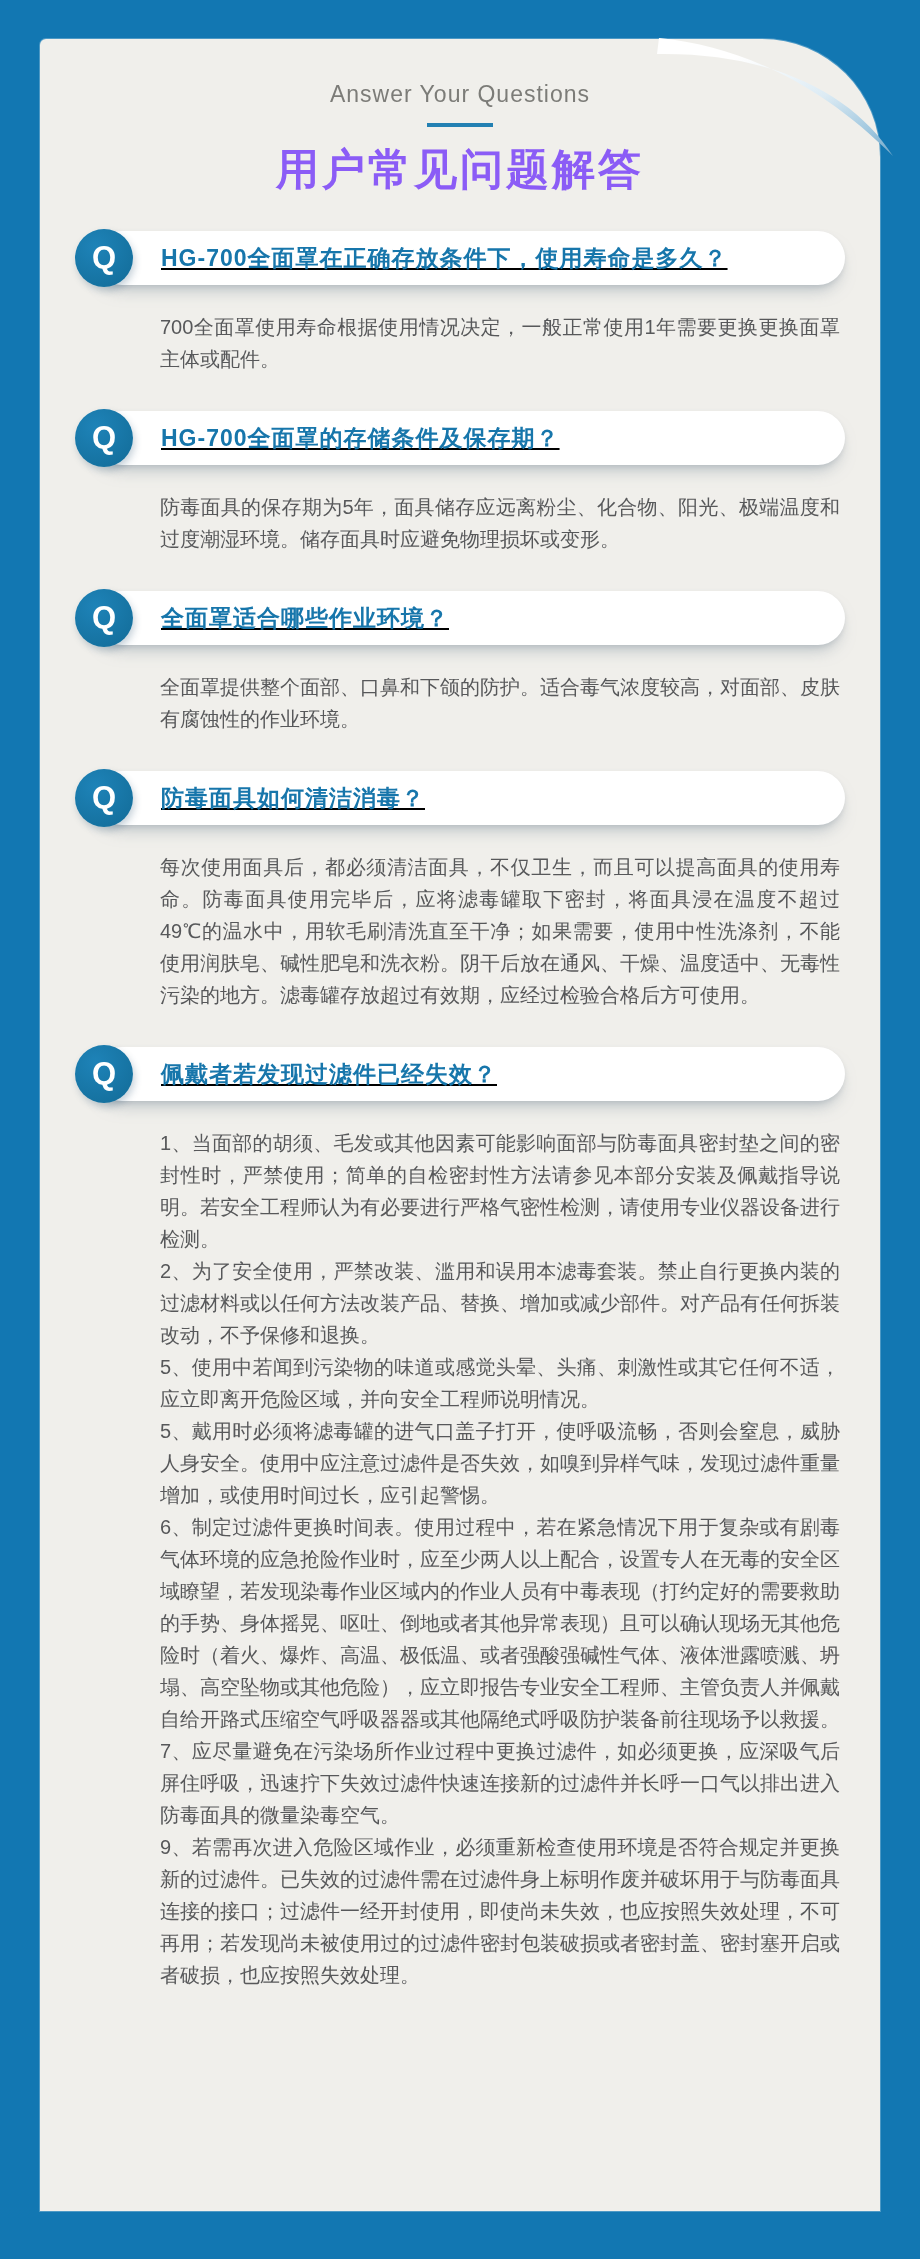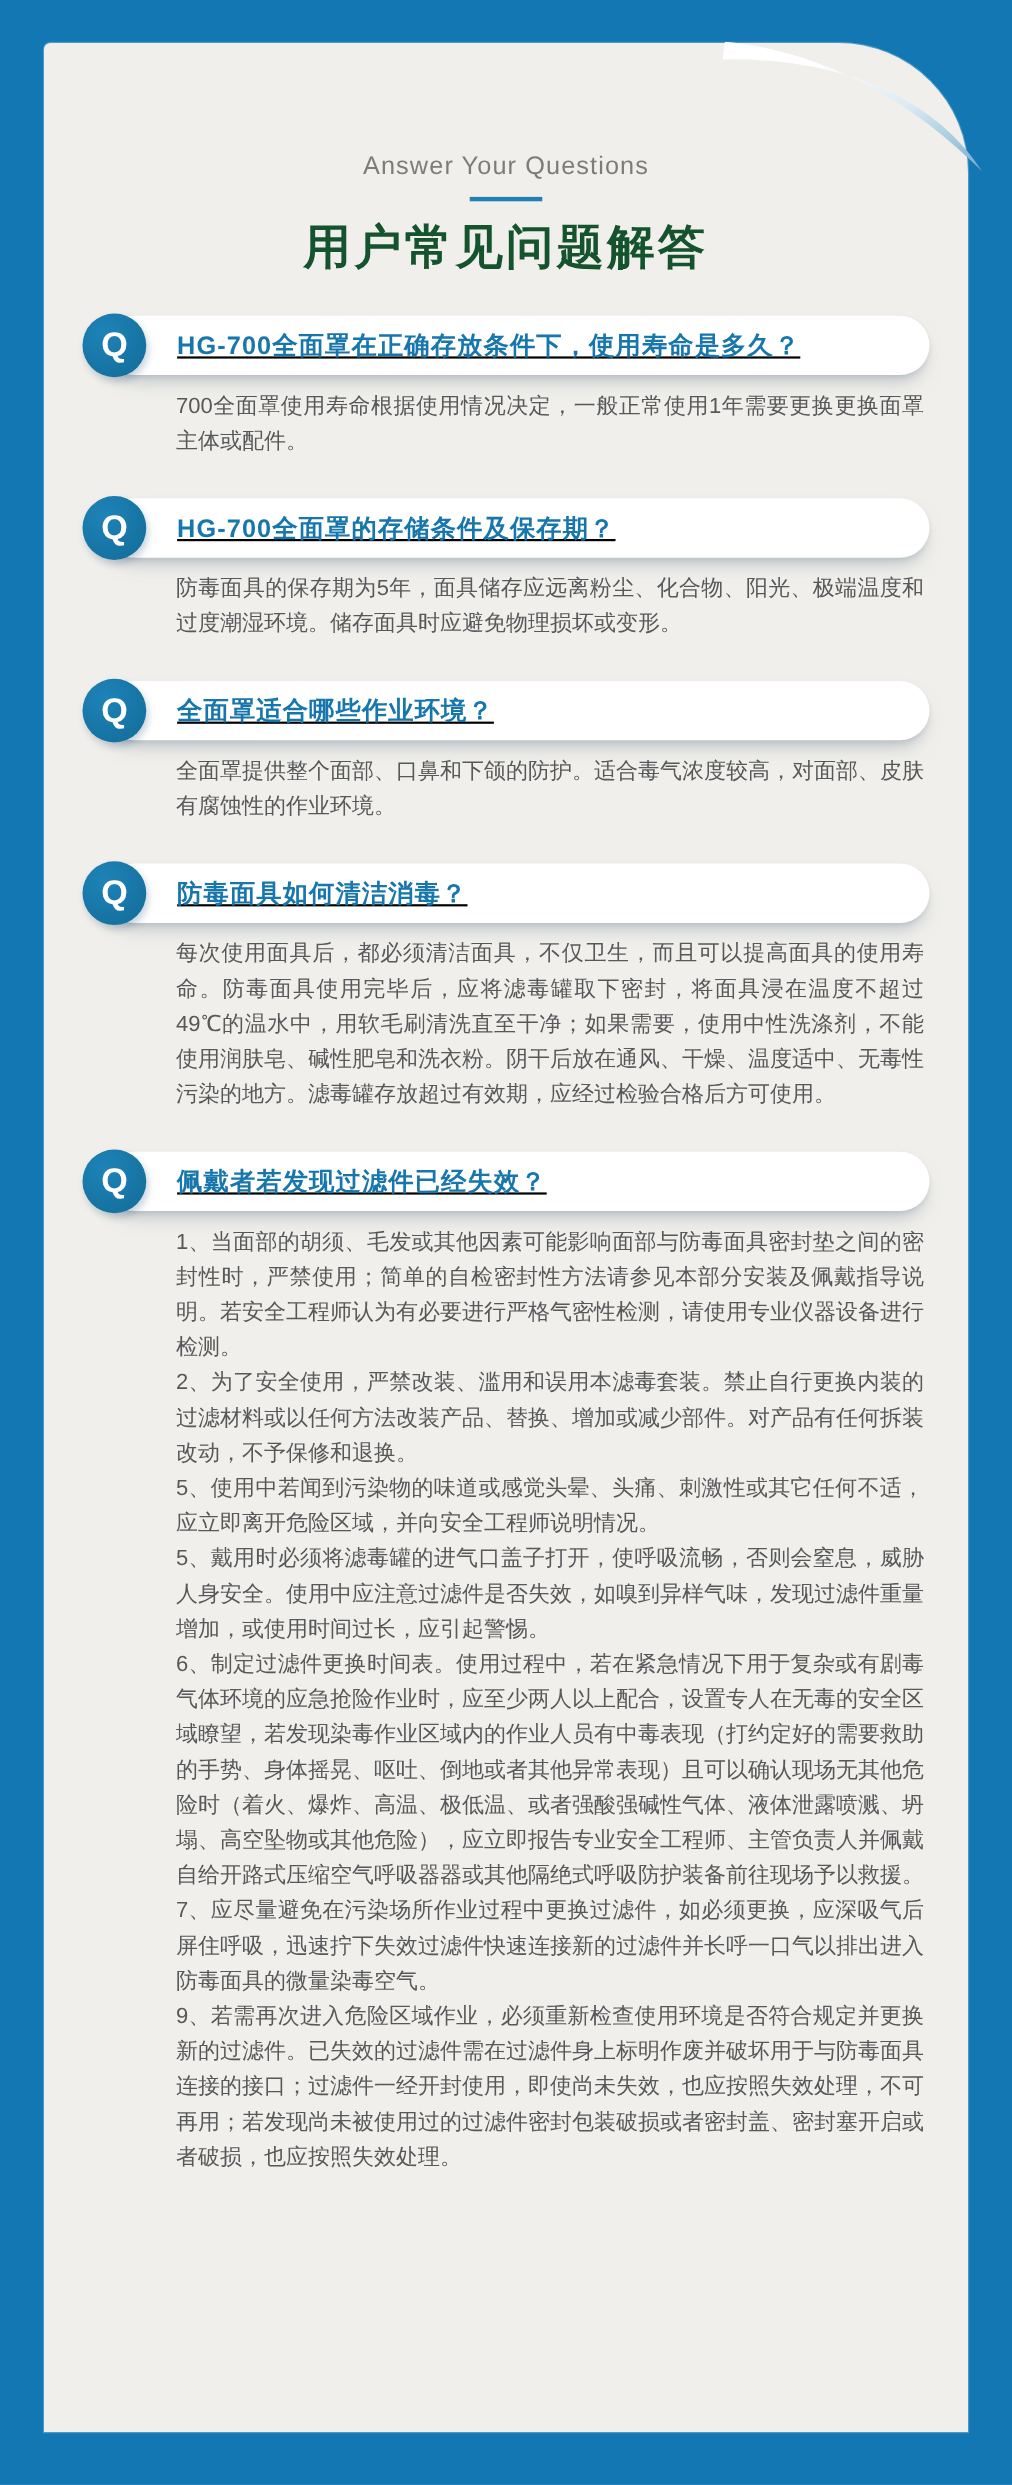--- a/index.html
+++ b/index.html
@@ -10,21 +10,21 @@
     position:relative;
     overflow:hidden;
     font-family:"Liberation Sans", sans-serif;
   }
   .card {
     position:absolute;
     left:40px; top:39px;
     width:840px; height:2172px;
     background:#f0efeb;
     border-radius:6px 118px 0 0;
-    padding-top:96px;
+    padding-top:40px;
     box-shadow:0 0 0 1px rgba(255,255,255,0.25);
   }
   .curl {
     position:absolute;
     left:655px; top:38px;
     width:245px; height:125px;
     pointer-events:none;
   }
   .eyebrow {
     text-align:center;
@@ -36,21 +36,21 @@
   .divider {
     width:66px; height:4px;
     background:#2380b2;
     margin:14px auto 16px auto;
   }
   .page-title {
     text-align:center;
     font-size:43px;
     line-height:52px;
     font-weight:700;
-    color:#14532d;
+    color:#8b5cf6;
     letter-spacing:3px;
     margin-bottom:36px;
   }
   .faq-item { }
   .q-row {
     position:relative;
     margin:0 35px 0 55px;
   }
   .q-bar {
     height:54px;
@@ -77,21 +77,21 @@
     color:#ffffff;
     font-size:31px;
     font-weight:700;
     display:flex;
     align-items:center;
     justify-content:center;
     z-index:2;
     box-shadow:2px 4px 7px rgba(40,80,110,0.25);
   }
   .answer {
-    margin:12px 40px 36px 120px;
+    margin:26px 40px 36px 120px;
     width:680px;
     font-size:20px;
     line-height:32px;
     color:#57585a;
     text-align:justify;
   }
   .answer p { margin:0; }
 </style>
 </head>
 <body>

